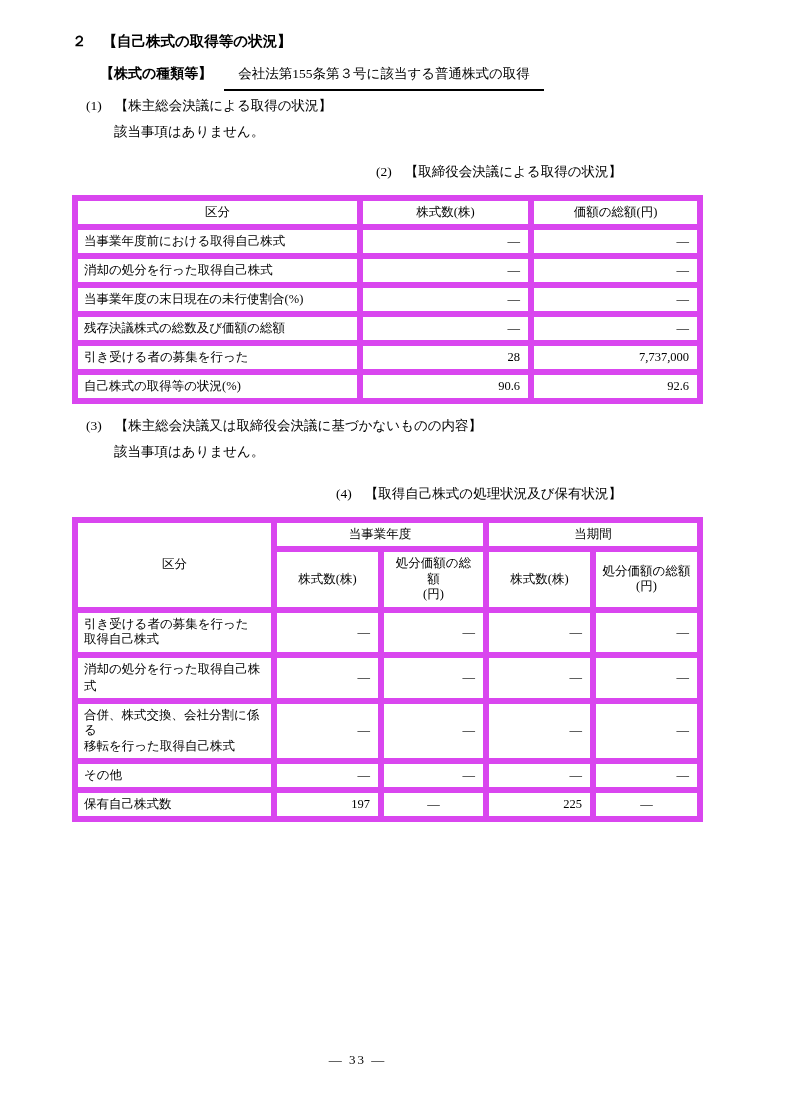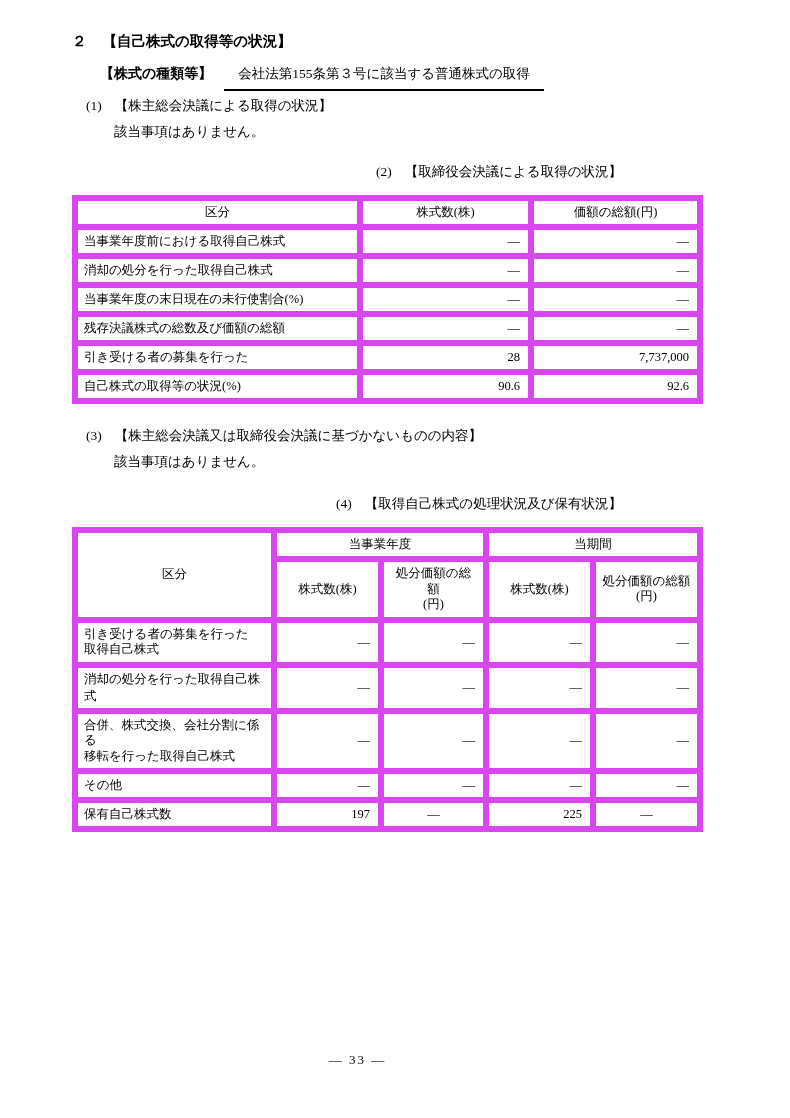--- a/index.html
+++ b/index.html
@@ -28,21 +28,21 @@
     font-size:13.5px;
     margin-left:12px;
     padding:0 14px 3px 14px;
     border-bottom:2px solid #000;
     display:inline-block;
   }
   .sub{margin:0 0 8px 14px;line-height:18px;}
   .sub .no{margin-right:13px;}
   .note{margin:0 0 0 42px;line-height:18px;}
   .sub.before-table{margin-bottom:14px;text-align:right;}
-  .sub.after-table{margin-top:23px;}
+  .sub.after-table{margin-top:13px;}
   table{
     border-collapse:collapse;
     border:2px solid #000;
     width:625px;
     table-layout:fixed;
     font-size:12.5px;
   }
   th,td{
     border:6px solid #d946ef;
     font-weight:normal;

